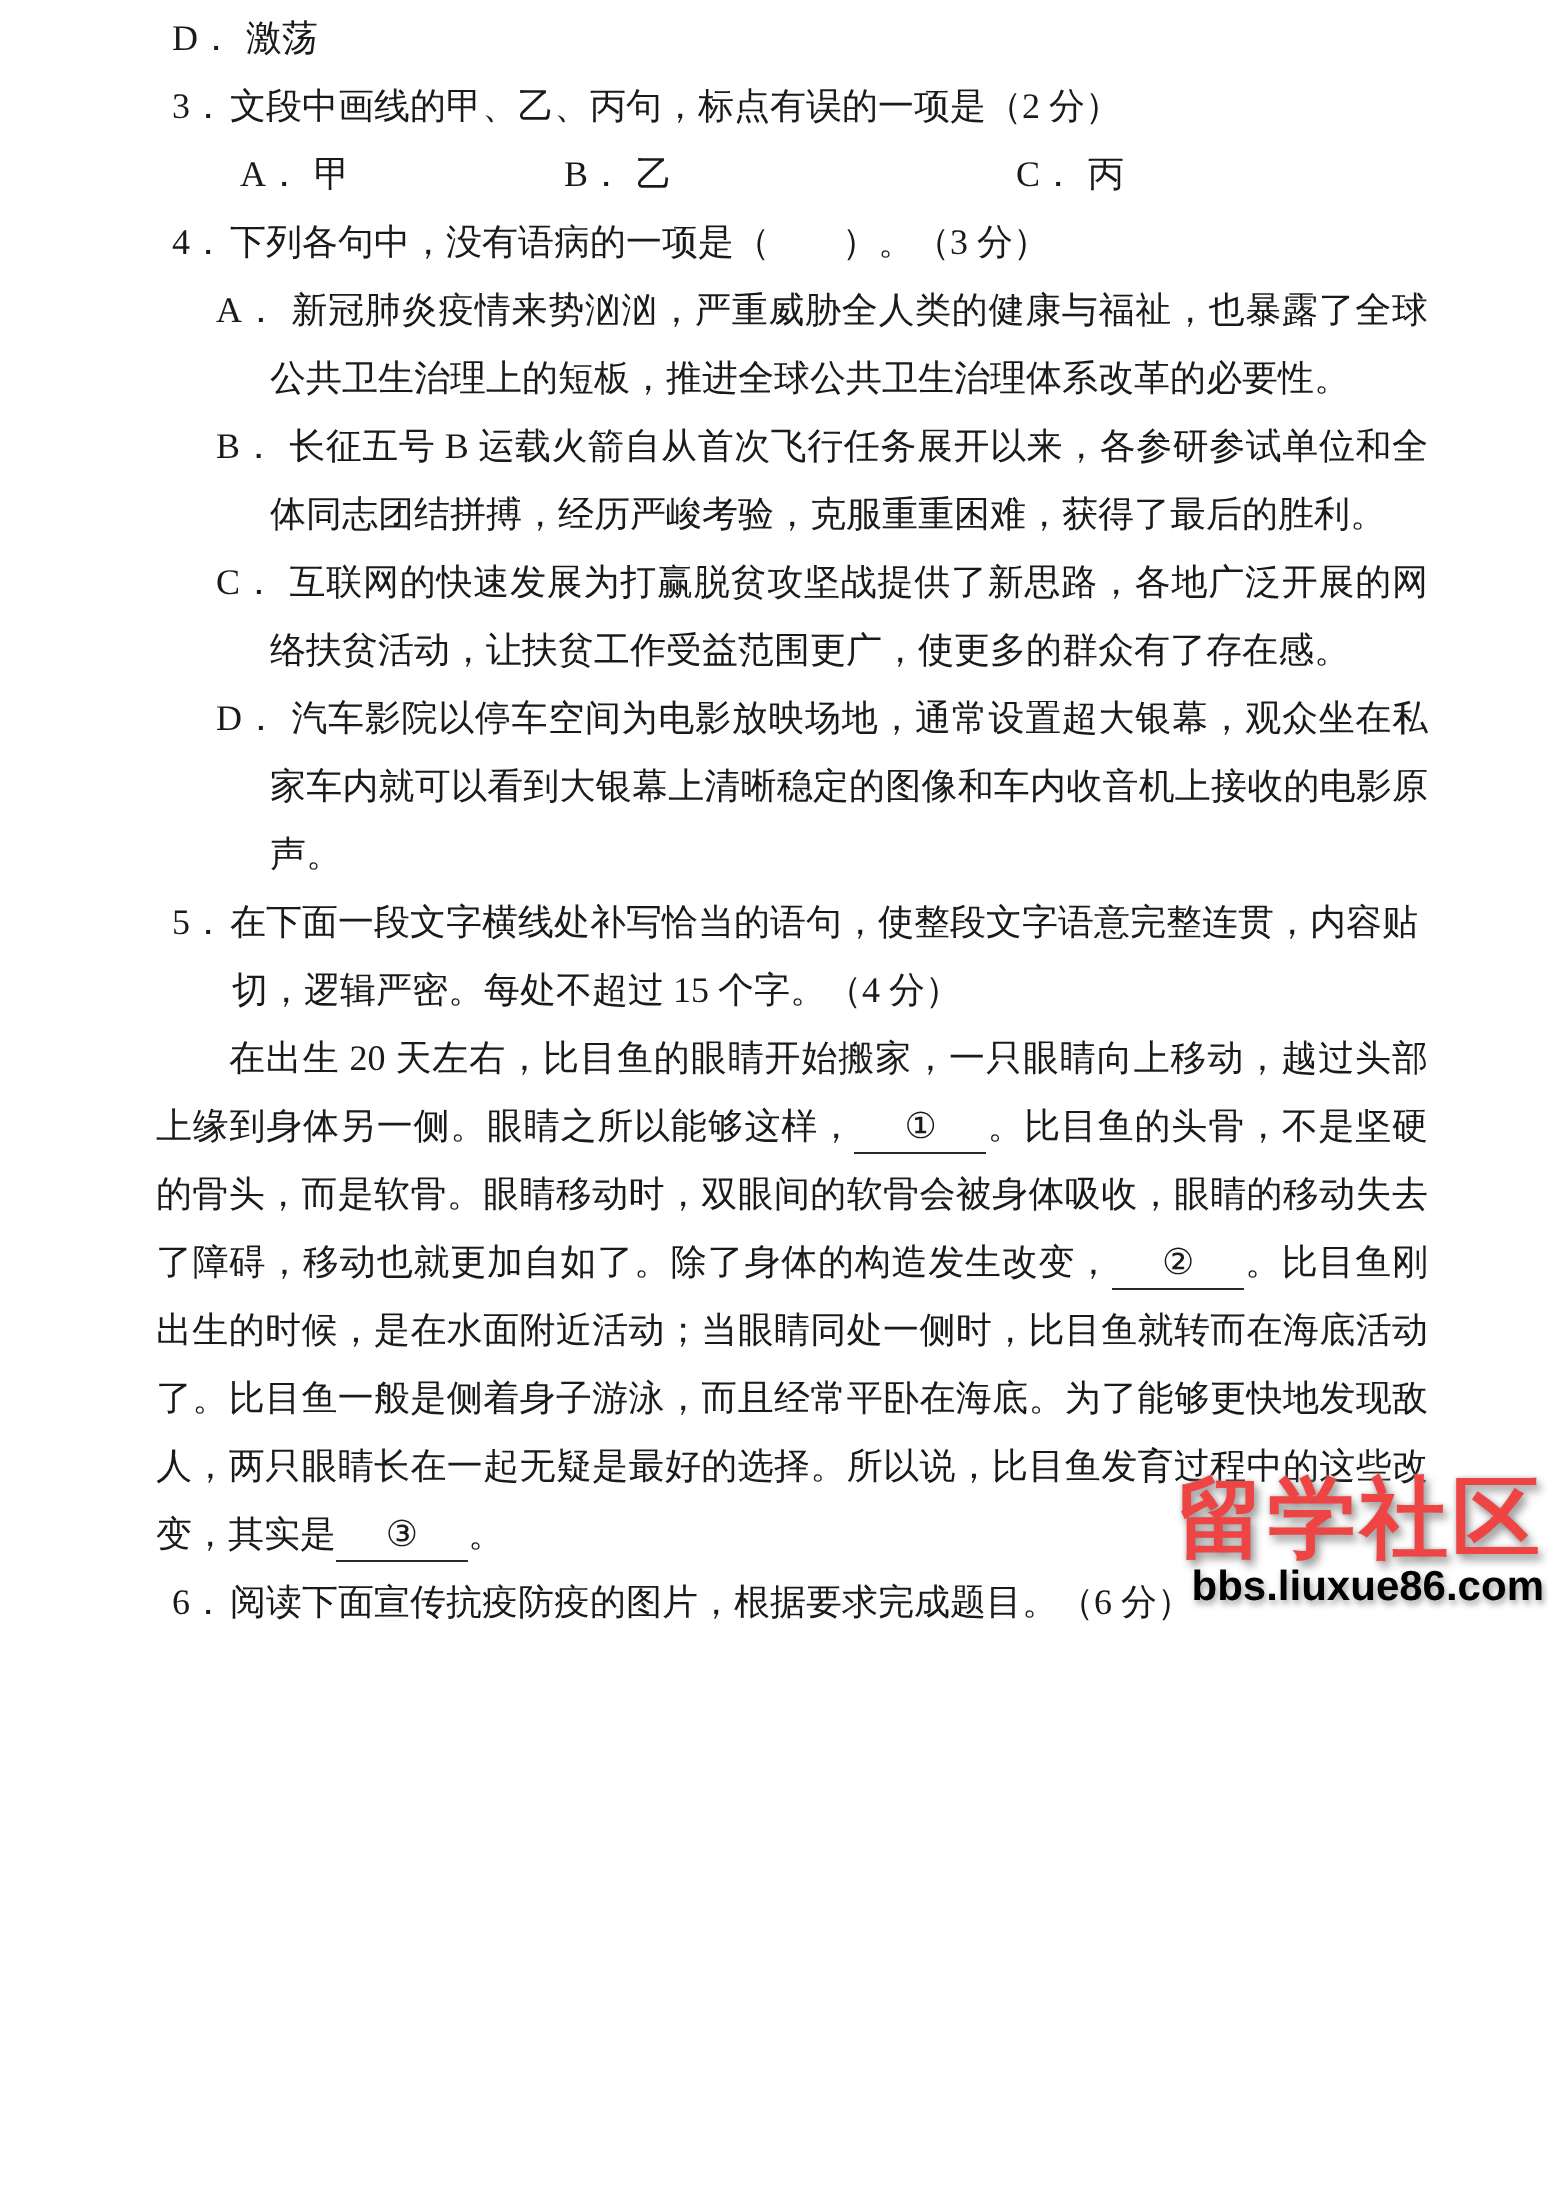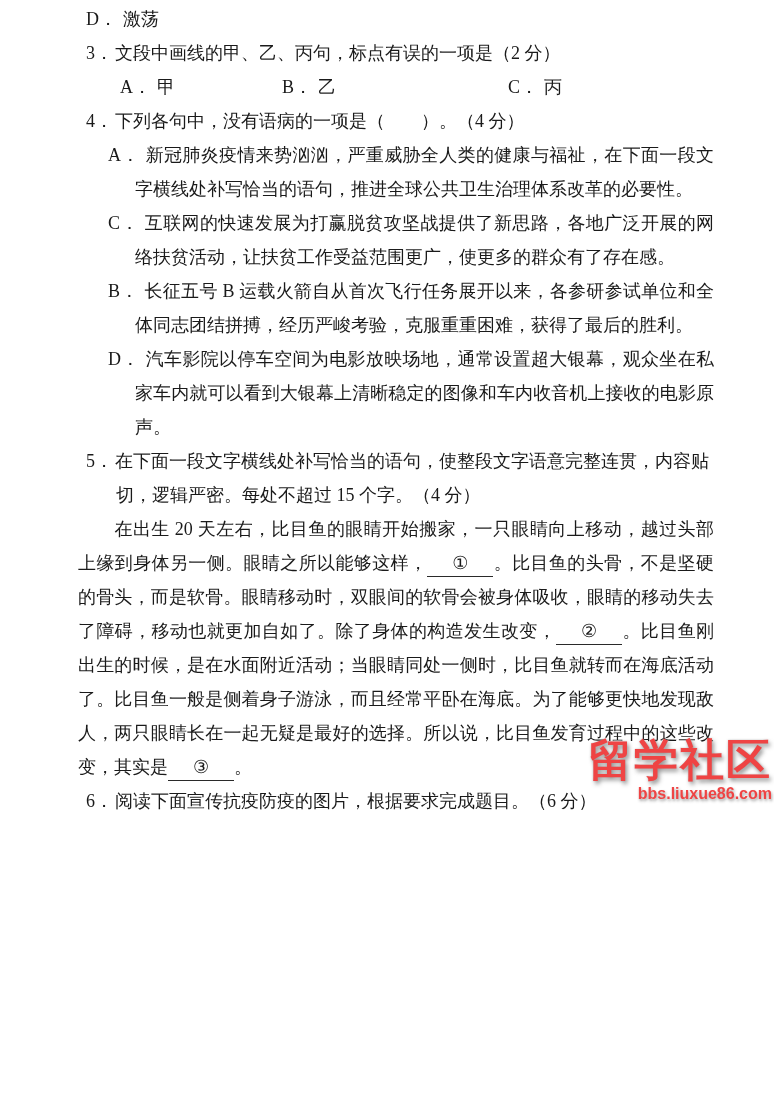--- a/index.html
+++ b/index.html
@@ -54,21 +54,21 @@
   
   .watermark{
     position:absolute;right:2px;bottom:8px;text-align:right;
     font-family:"Liberation Sans","DejaVu Sans",sans-serif;
   }
   .wm-title{
     font-size:44px;font-weight:bold;color:#ef4444;line-height:44px;letter-spacing:2px;
     text-shadow:2px 3px 4px rgba(140,140,140,0.9),0 0 2px rgba(170,170,170,0.7);
   }
   .wm-url{
-    font-size:16px;font-weight:bold;color:#ef4444;line-height:24px;
+    font-size:21px;font-weight:bold;color:#000000;line-height:24px;
     text-shadow:1px 2px 3px rgba(150,150,150,0.9);
   }
 </style>
 </head>
 <body>
 
 <div class="page">
   <div class="content">
 
     <div class="line prev-opt">
@@ -78,30 +78,30 @@
     <div class="q-block">
       <span class="q-num">3．</span><span>文段中画线的甲、乙、丙句，标点有误的一项是（2 分）</span>
     </div>
     <div class="abc-row">
       <span class="abc-opt abc-a"><span class="opt-label">A．</span><span>甲</span></span>
       <span class="abc-opt abc-b"><span class="opt-label">B．</span><span>乙</span></span>
       <span class="abc-opt abc-c"><span class="opt-label">C．</span><span>丙</span></span>
     </div>
 
     <div class="q-block">
-      <span class="q-num">4．</span><span>下列各句中，没有语病的一项是（　　）。（4 分）</span>
-    </div>
-    <div class="opt-item">
-      <span class="opt-label">A．</span><span>新冠肺炎疫情来势汹汹，严重威胁全人类的健康与福祉，在下面一段文字横线处补写恰当的语句，推进全球公共卫生治理体系改革的必要性。</span>
+      <span class="q-num">4．</span><span>下列各句中，没有语病的一项是（　　）。（3 分）</span>
+    </div>
+    <div class="opt-item">
+      <span class="opt-label">A．</span><span>新冠肺炎疫情来势汹汹，严重威胁全人类的健康与福祉，也暴露了全球公共卫生治理上的短板，推进全球公共卫生治理体系改革的必要性。</span>
+    </div>
+    <div class="opt-item">
+      <span class="opt-label">B．</span><span>长征五号 B 运载火箭自从首次飞行任务展开以来，各参研参试单位和全体同志团结拼搏，经历严峻考验，克服重重困难，获得了最后的胜利。</span>
     </div>
     <div class="opt-item">
       <span class="opt-label">C．</span><span>互联网的快速发展为打赢脱贫攻坚战提供了新思路，各地广泛开展的网络扶贫活动，让扶贫工作受益范围更广，使更多的群众有了存在感。</span>
-    </div>
-    <div class="opt-item">
-      <span class="opt-label">B．</span><span>长征五号 B 运载火箭自从首次飞行任务展开以来，各参研参试单位和全体同志团结拼搏，经历严峻考验，克服重重困难，获得了最后的胜利。</span>
     </div>
     <div class="opt-item">
       <span class="opt-label">D．</span><span>汽车影院以停车空间为电影放映场地，通常设置超大银幕，观众坐在私家车内就可以看到大银幕上清晰稳定的图像和车内收音机上接收的电影原声。</span>
     </div>
 
     <div class="q-block">
       <span class="q-num">5．</span><span>在下面一段文字横线处补写恰当的语句，使整段文字语意完整连贯，内容贴切，逻辑严密。每处不超过 15 个字。（4 分）</span>
     </div>
     <div class="passage"><span class="first-indent"></span><span>在出生 20 天左右，比目鱼的眼睛开始搬家，一只眼睛向上移动，越过头部上缘到身体另一侧。眼睛之所以能够这样，</span><span class="blank">①</span><span>。比目鱼的头骨，不是坚硬的骨头，而是软骨。眼睛移动时，双眼间的软骨会被身体吸收，眼睛的移动失去了障碍，移动也就更加自如了。除了身体的构造发生改变，</span><span class="blank">②</span><span>。比目鱼刚出生的时候，是在水面附近活动；当眼睛同处一侧时，比目鱼就转而在海底活动了。比目鱼一般是侧着身子游泳，而且经常平卧在海底。为了能够更快地发现敌人，两只眼睛长在一起无疑是最好的选择。所以说，比目鱼发育过程中的这些改变，其实是</span><span class="blank">③</span><span>。</span></div>
 

